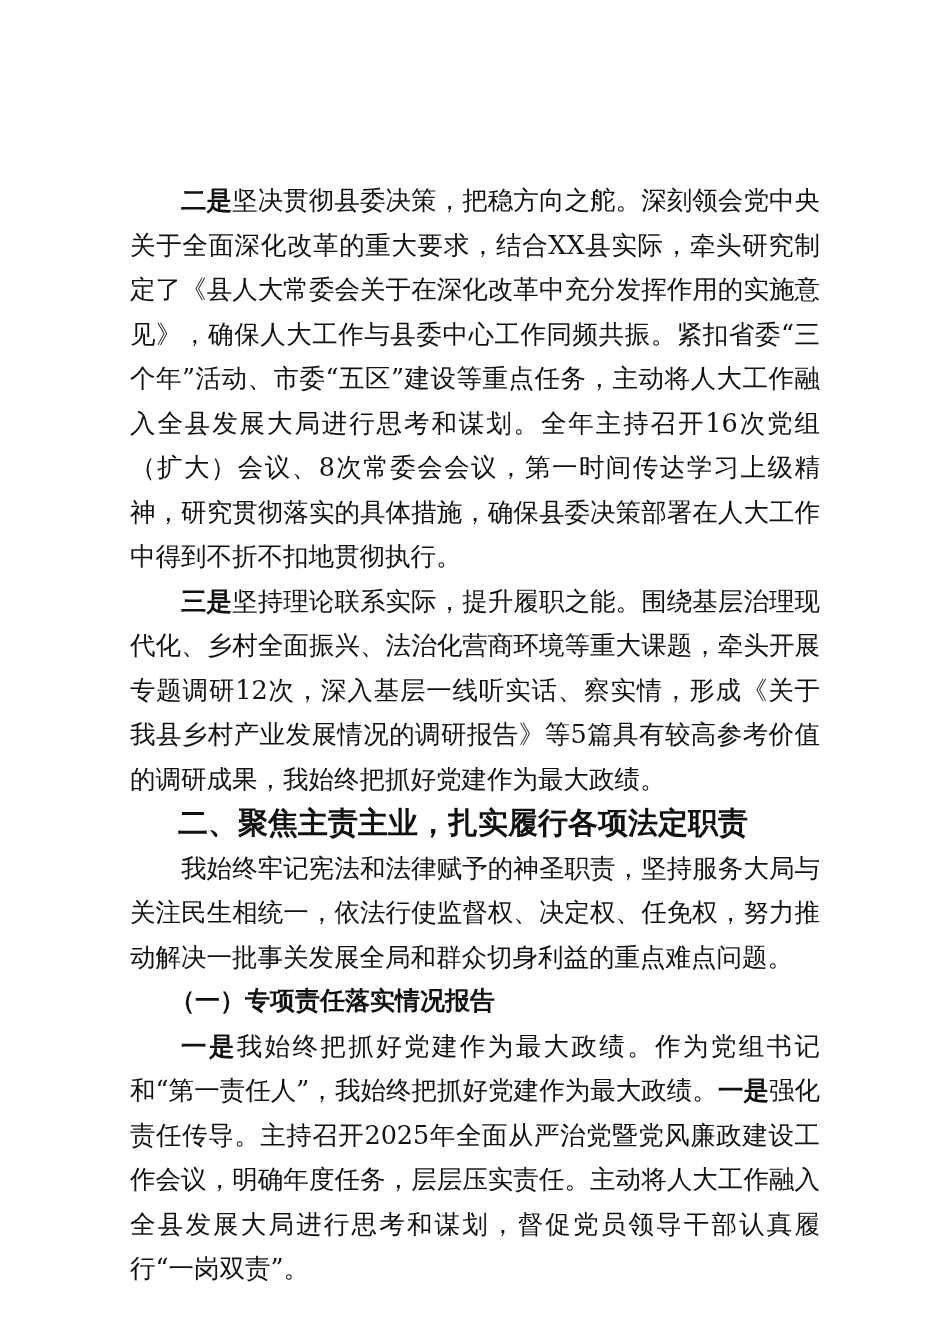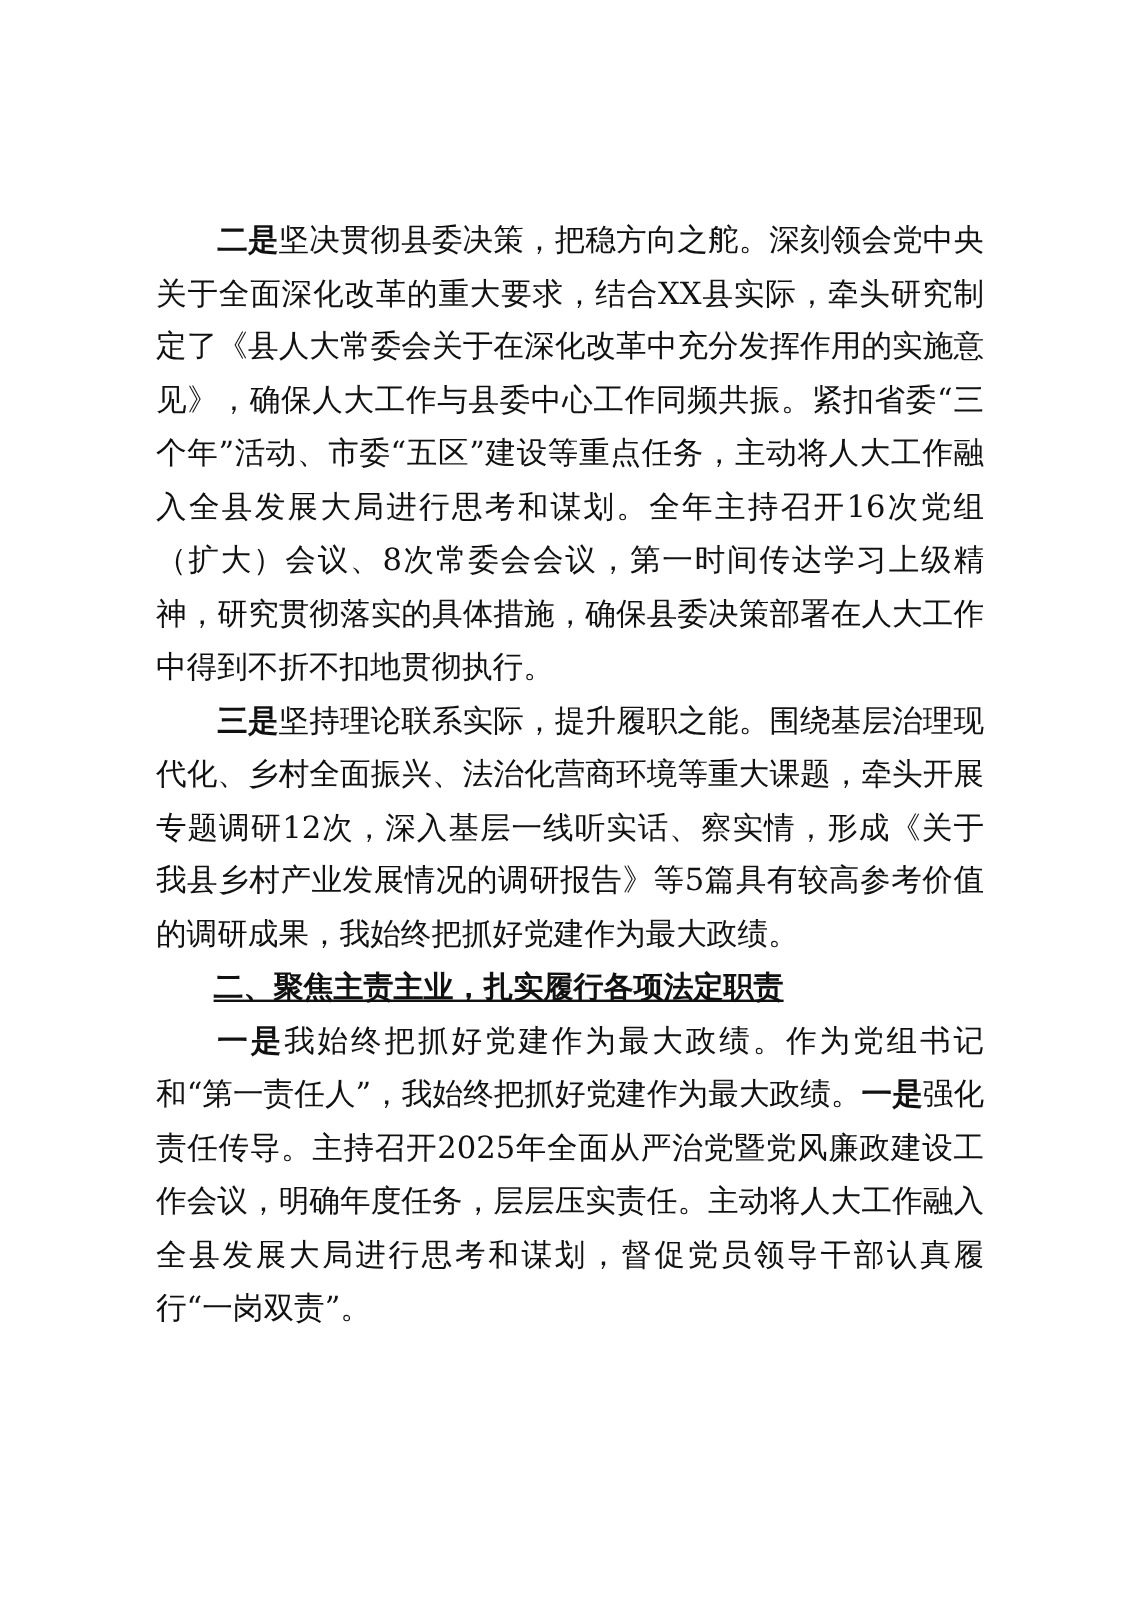--- a/index.html
+++ b/index.html
@@ -17,22 +17,21 @@
       text-justify: inter-character;
       margin-top: 40px;
     }
     .para { margin: 0; text-indent: 2em; }
     .para .lead { font-weight: bold; font-family: "DejaVu Sans", "Liberation Sans", sans-serif; }
     .heading {
       margin: 0;
       padding-left: 48px;
       font-family: "DejaVu Sans", "Liberation Sans", sans-serif;
       font-weight: bold;
-      font-size: 25px;
-      text-decoration: underline;
+      font-size: 30px;
     }
     .subheading {
       margin: 0;
       padding-left: 40px;
       font-family: "DejaVu Serif", "Liberation Serif", serif;
       font-weight: bold;
       font-size: 25px;
     }
     .inline-bold { font-weight: bold; font-family: "DejaVu Sans", "Liberation Sans", sans-serif; }
   </style>
@@ -40,17 +39,19 @@
 <body>
 
 <div class="page">
 
   <p class="para"><span class="lead">二是</span><span>坚决贯彻县委决策，把稳方向之舵。深刻领会党中央关于全面深化改革的重大要求，结合XX县实际，牵头研究制定了《县人大常委会关于在深化改革中充分发挥作用的实施意见》，确保人大工作与县委中心工作同频共振。紧扣省委“三个年”活动、市委“五区”建设等重点任务，主动将人大工作融入全县发展大局进行思考和谋划。全年主持召开16次党组（扩大）会议、8次常委会会议，第一时间传达学习上级精神，研究贯彻落实的具体措施，确保县委决策部署在人大工作中得到不折不扣地贯彻执行。</span></p>
 
   <p class="para"><span class="lead">三是</span><span>坚持理论联系实际，提升履职之能。围绕基层治理现代化、乡村全面振兴、法治化营商环境等重大课题，牵头开展专题调研12次，深入基层一线听实话、察实情，形成《关于我县乡村产业发展情况的调研报告》等5篇具有较高参考价值的调研成果，我始终把抓好党建作为最大政绩。</span></p>
 
   <p class="heading">二、聚焦主责主业，扎实履行各项法定职责</p>
 
+  <p class="para">我始终牢记宪法和法律赋予的神圣职责，坚持服务大局与关注民生相统一，依法行使监督权、决定权、任免权，努力推动解决一批事关发展全局和群众切身利益的重点难点问题。</p>
 
+  <p class="subheading">（一）专项责任落实情况报告</p>
 
   <p class="para"><span class="lead">一是</span><span>我始终把抓好党建作为最大政绩。作为党组书记和“第一责任人”，我始终把抓好党建作为最大政绩。</span><span class="inline-bold">一是</span><span>强化责任传导。主持召开2025年全面从严治党暨党风廉政建设工作会议，明确年度任务，层层压实责任。主动将人大工作融入全县发展大局进行思考和谋划，督促党员领导干部认真履行“一岗双责”。</span></p>
 
 </div>
 
 </body></html>

